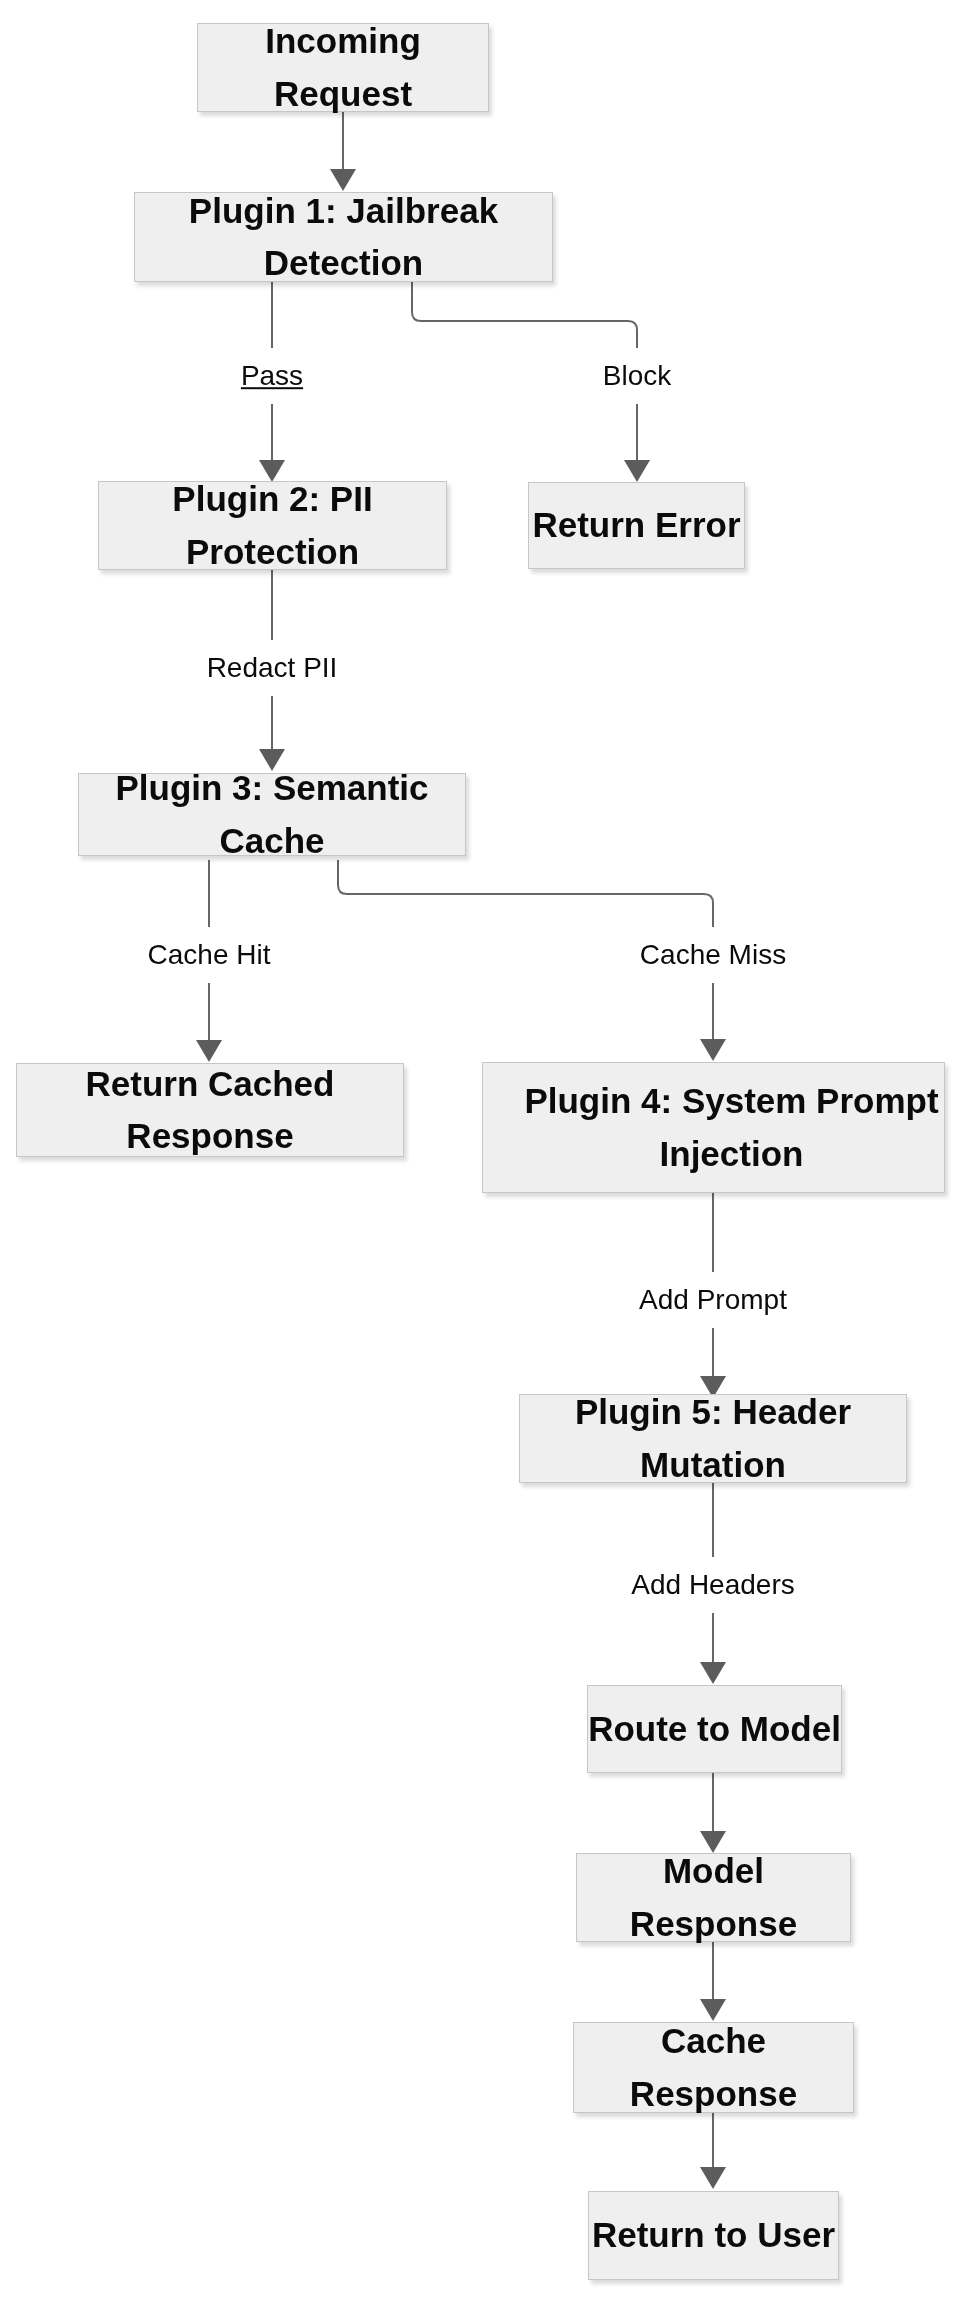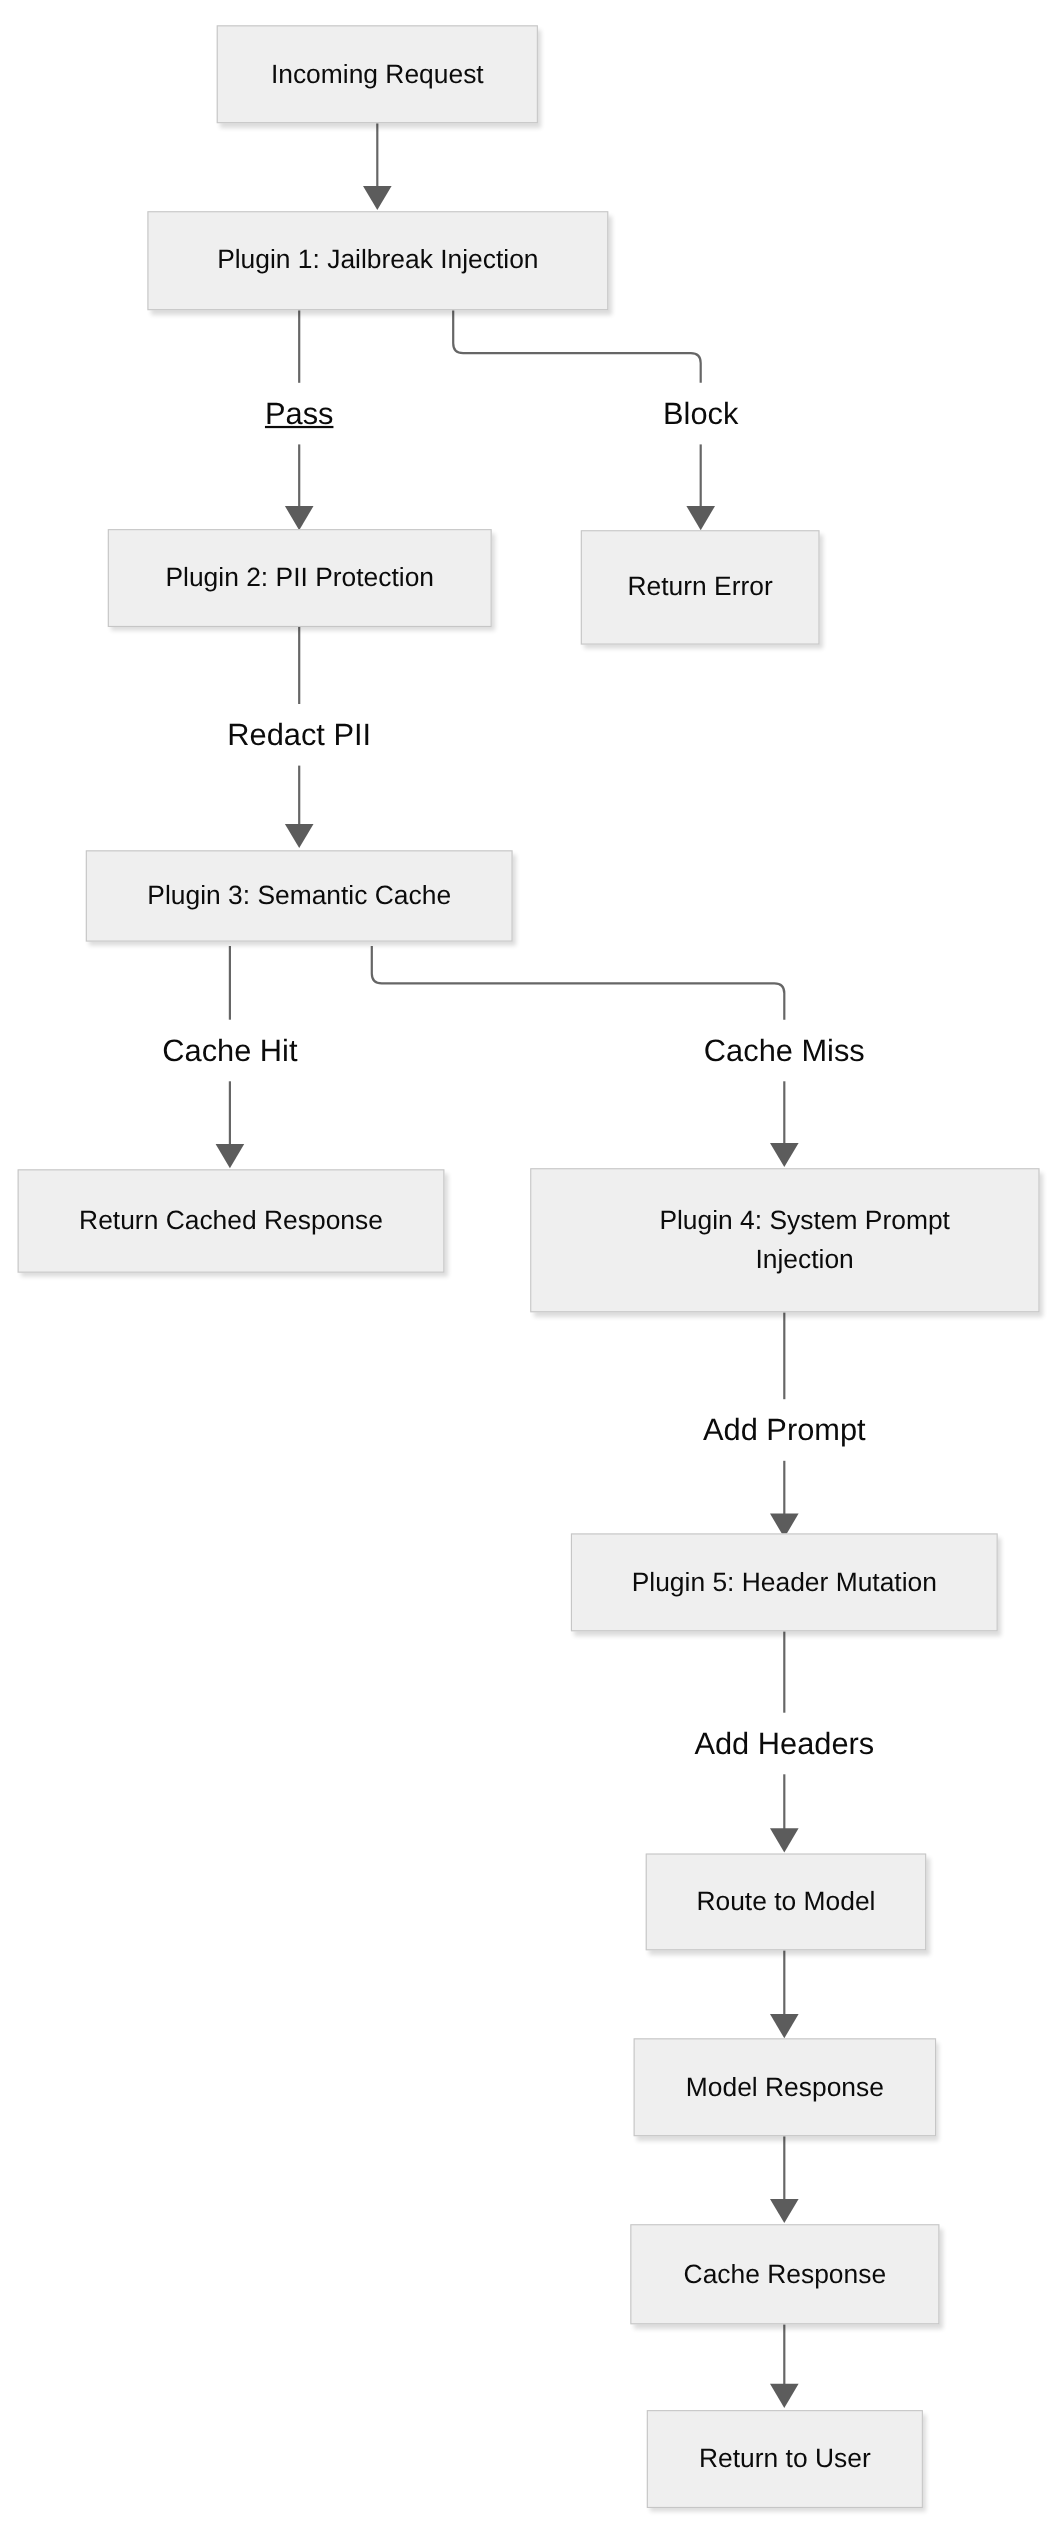--- a/index.html
+++ b/index.html
@@ -28,23 +28,24 @@
     position: absolute;
     box-sizing: border-box;
     background: var(--node-fill);
     border: 1px solid var(--node-border);
     box-shadow: 3px 4px 4px rgba(0,0,0,0.14);
     display: flex;
     align-items: center;
     justify-content: center;
     text-align: center;
     color: var(--text-color);
-    font-size: 24px;
+    font-size: 35px;
     line-height: 1.5;
     white-space: pre-line;
+    font-weight: bold;
   }
   .edge-label {
     position: absolute;
     transform: translate(-50%, -50%);
     color: var(--text-color);
     font-size: 28px;
     line-height: 1.2;
     white-space: nowrap;
     background: #ffffff;
     padding: 0 4px;
@@ -101,23 +102,23 @@
     <polygon class="arrowhead" points="700,1831 726,1831 713,1853"></polygon>
 
     <path class="edge-path" d="M713 1942 V2000"></path>
     <polygon class="arrowhead" points="700,1999 726,1999 713,2021"></polygon>
 
     <path class="edge-path" d="M713 2113 V2168"></path>
     <polygon class="arrowhead" points="700,2167 726,2167 713,2189"></polygon>
   </svg>
 
   <div class="node" style="left:197px; top:23px;  width:292px; height:89px;">Incoming Request</div>
-  <div class="node" style="left:134px; top:192px; width:419px; height:90px;">Plugin 1: Jailbreak Injection</div>
+  <div class="node" style="left:134px; top:192px; width:419px; height:90px;">Plugin 1: Jailbreak Detection</div>
   <div class="node" style="left:98px;  top:481px; width:349px; height:89px;">Plugin 2: PII Protection</div>
-  <div class="node" style="left:528px; top:482px; width:217px; height:104px;text-align:center;">Return Error</div>
+  <div class="node" style="left:528px; top:482px; width:217px; height:87px;text-align:center;">Return Error</div>
   <div class="node" style="left:78px;  top:773px; width:388px; height:83px;">Plugin 3: Semantic Cache</div>
   <div class="node" style="left:16px;  top:1063px; width:388px; height:94px;">Return Cached Response</div>
   <div class="node" style="left:482px; top:1062px; width:463px; height:131px;padding-left:36px;">Plugin 4: System Prompt
 Injection</div>
   <div class="node" style="left:519px; top:1394px; width:388px; height:89px;">Plugin 5: Header Mutation</div>
   <div class="node" style="left:576px; top:1853px; width:275px; height:89px;">Model Response</div>
   <div class="node" style="left:587px; top:1685px; width:255px; height:88px;">Route to Model</div>
   <div class="node" style="left:573px; top:2022px; width:281px; height:91px;">Cache Response</div>
   <div class="node" style="left:588px; top:2191px; width:251px; height:89px;">Return to User</div>
 

